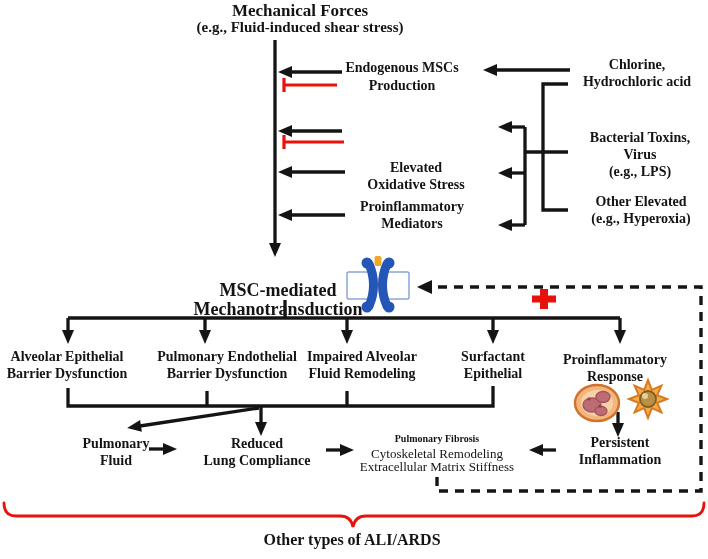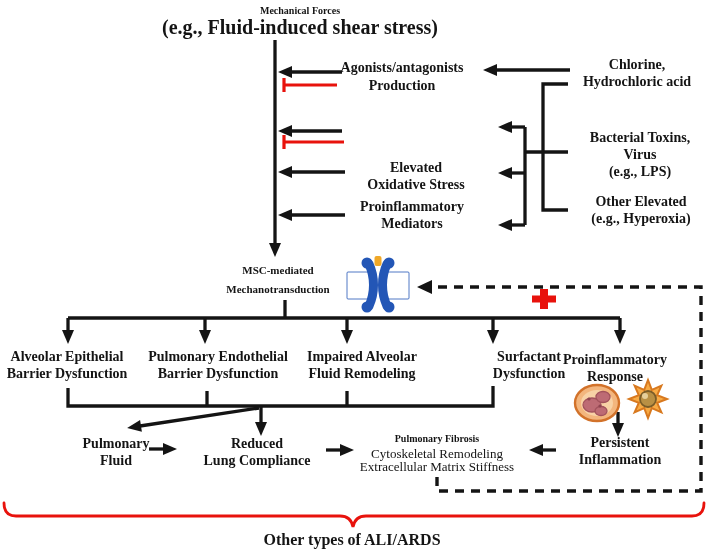--- a/index.html
+++ b/index.html
@@ -6,23 +6,23 @@
     --ink:#141414; --accent-red:#e8120c; --channel-blue:#2356b6; --membrane-blue:#3a66c0;
     --gold:#f0a828; --cell-fill:#f3b67e; --cell-stroke:#d2722a; --nucleus-pink:#bd6b74;
     --star-fill:#f8ab45; --star-stroke:#d8791f; --nucleus-brown:#b99044;
   }
   html,body{margin:0;padding:0;background:#fff;}
   .canvas{position:relative;width:708px;height:559px;background:#fff;overflow:hidden;
           font-family:"Liberation Serif",serif;}
   svg.layer{position:absolute;left:0;top:0;}
   .t{position:absolute;transform:translateX(-50%);text-align:center;font-weight:700;
      color:var(--ink);white-space:nowrap;font-size:14px;line-height:17px;}
-  .t .s15{font-size:10px;}
-  .t .s145{font-size:20px;}
-  .hub{font-size:11px;line-height:19px;}
+  .t .s15{font-size:17px;}
+  .t .s145{font-size:15px;}
+  .hub{font-size:18px;line-height:19px;margin-top:20px;}
   .sub{font-weight:400;font-size:13px;line-height:13px;}
   .fib-title{font-size:10px;line-height:17px;}
   .footer{font-size:16px;line-height:21px;}
   .ink-stroke{stroke:var(--ink);fill:none;}
   .ink-fill{fill:var(--ink);}
   .red-stroke{stroke:var(--accent-red);fill:none;}
   .red-fill{fill:var(--accent-red);}
   .blue-fill{fill:var(--channel-blue);}
   .blue-stroke{stroke:var(--channel-blue);fill:none;}
   .memring{stroke:var(--membrane-blue);fill:none;}
@@ -120,21 +120,21 @@
 
     <path class="red-stroke" stroke-width="2.8" stroke-linecap="round" d="M4,503 Q4,516 16,516 L340,516 Q351,516 353,527 Q355,516 366,516 L692,516 Q704,516 704,503"></path>
   </svg>
 
   <div class="t" style="left:300px;top:2px;">
     <div class="s15">Mechanical Forces</div>
     <div class="s145">(e.g., Fluid-induced shear stress)</div>
   </div>
 
   <div class="t" style="left:402px;top:59px;line-height:18px;">
-    <div>Agonists/antagonists</div>
+    <div>Endogenous MSCs</div>
     <div>Production</div>
   </div>
   <div class="t" style="left:416px;top:159px;">
     <div>Elevated</div>
     <div>Oxidative Stress</div>
   </div>
   <div class="t" style="left:412px;top:198px;">
     <div>Proinflammatory</div>
     <div>Mediators</div>
   </div>
@@ -155,31 +155,31 @@
 
   <div class="t hub" style="left:278px;top:261px;">
     <div>MSC-mediated</div>
     <div>Mechanotransduction</div>
   </div>
 
   <div class="t" style="left:67px;top:348px;">
     <div>Alveolar Epithelial</div>
     <div>Barrier Dysfunction</div>
   </div>
-  <div class="t" style="left:218px;top:348px;">
+  <div class="t" style="left:227px;top:348px;">
     <div>Pulmonary Endothelial</div>
     <div>Barrier Dysfunction</div>
   </div>
   <div class="t" style="left:362px;top:348px;">
     <div>Impaired Alveolar</div>
     <div>Fluid Remodeling</div>
   </div>
-  <div class="t" style="left:493px;top:348px;margin-left:36px;">
+  <div class="t" style="left:493px;top:348px;">
     <div>Surfactant</div>
-    <div>Dysfunction</div>
+    <div>Epithelial</div>
   </div>
   <div class="t" style="left:615px;top:351px;">
     <div>Proinflammatory</div>
     <div>Response</div>
   </div>
 
   <div class="t" style="left:116px;top:435px;">
     <div>Pulmonary</div>
     <div>Fluid</div>
   </div>

